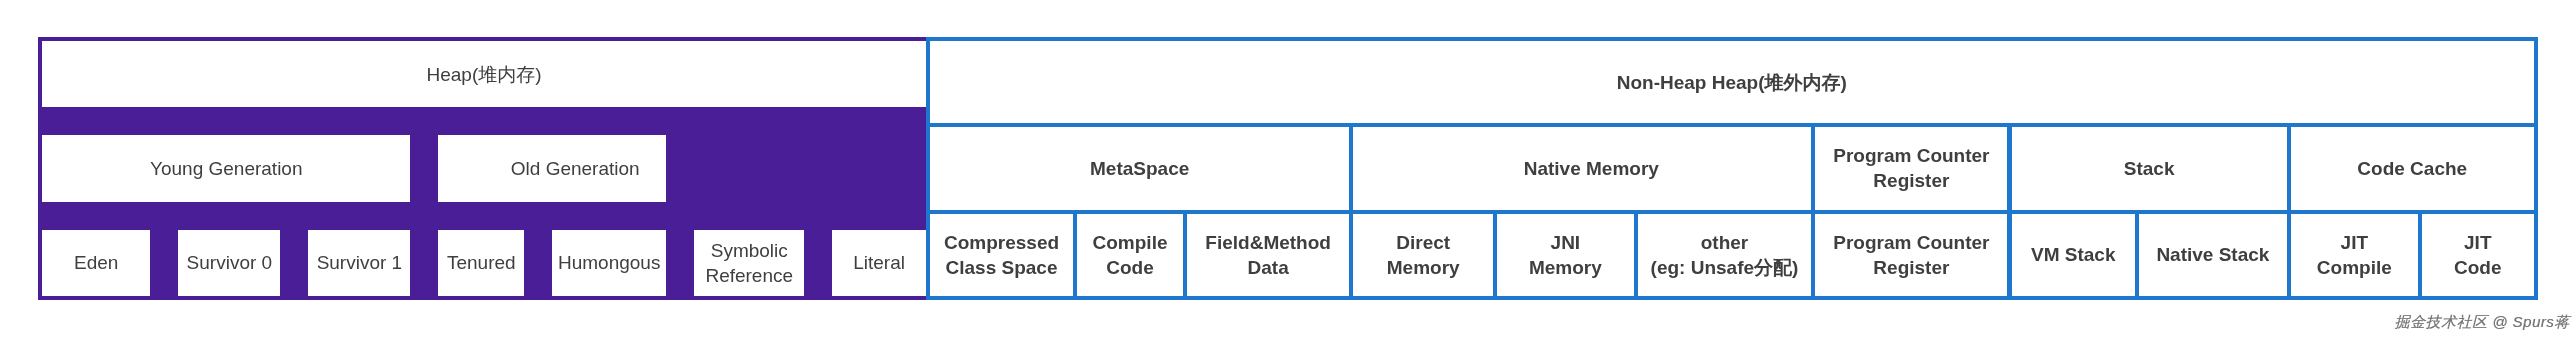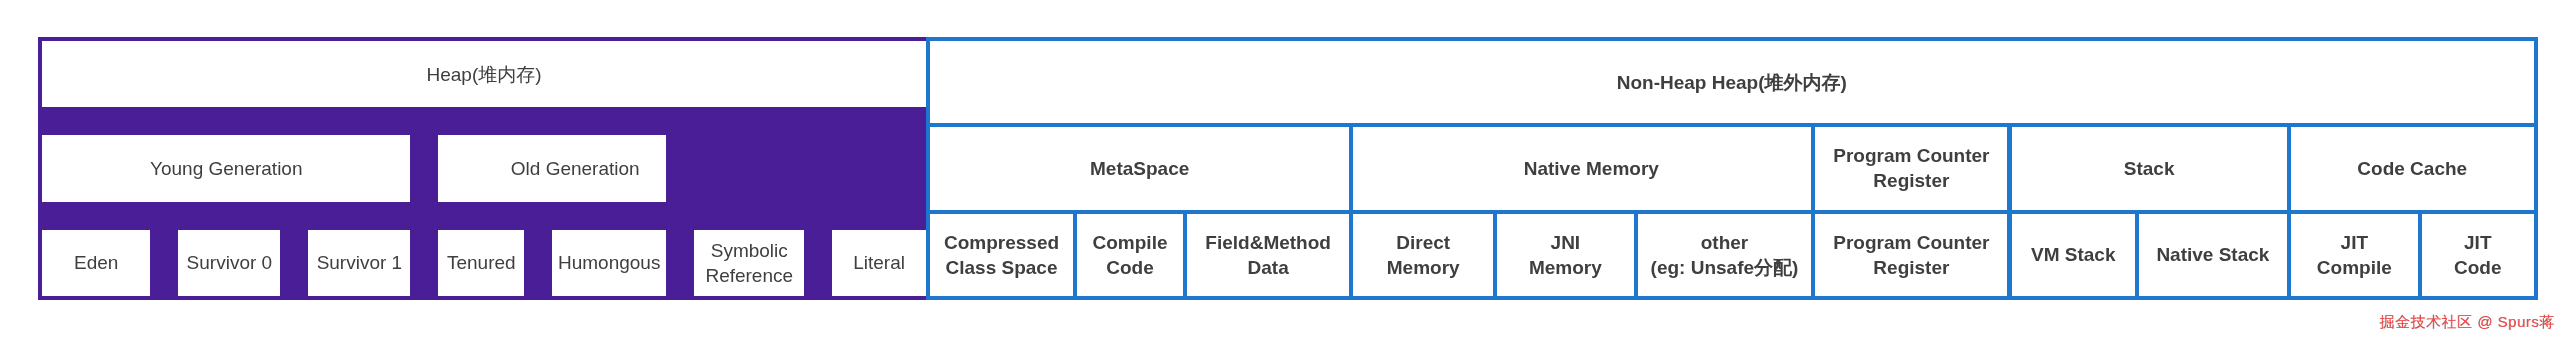--- a/index.html
+++ b/index.html
@@ -70,26 +70,27 @@
 
   
   .n-ms    { grid-column: 1 / 4; }
   .n-nm    { grid-column: 4 / 7; padding-left: 18px; }
   .n-pcr   { grid-column: 7 / 8; }
   .n-stack { grid-column: 8 / 10; }
   .n-cc    { grid-column: 10 / 12; }
 
   .watermark {
     position: absolute;
-    right: 21px;
+    right: 6px;
     bottom: 6.2px;
     font-size: 15px;
-    color: #ef4444;
+    color: #737373;
     text-shadow: -0.5px -0.5px 0 #b9b9b9, 1px 1px 0.5px #ffffff;
     letter-spacing: 0.5px;
+    font-style: italic;
   }
 </style>
 </head>
 <body>
 
 <div class="diagram">
 
   <div class="section heap" style="background: rgb(74, 30, 150);">
     <div class="cell r1 span-all">Heap(堆内存)</div>
 

